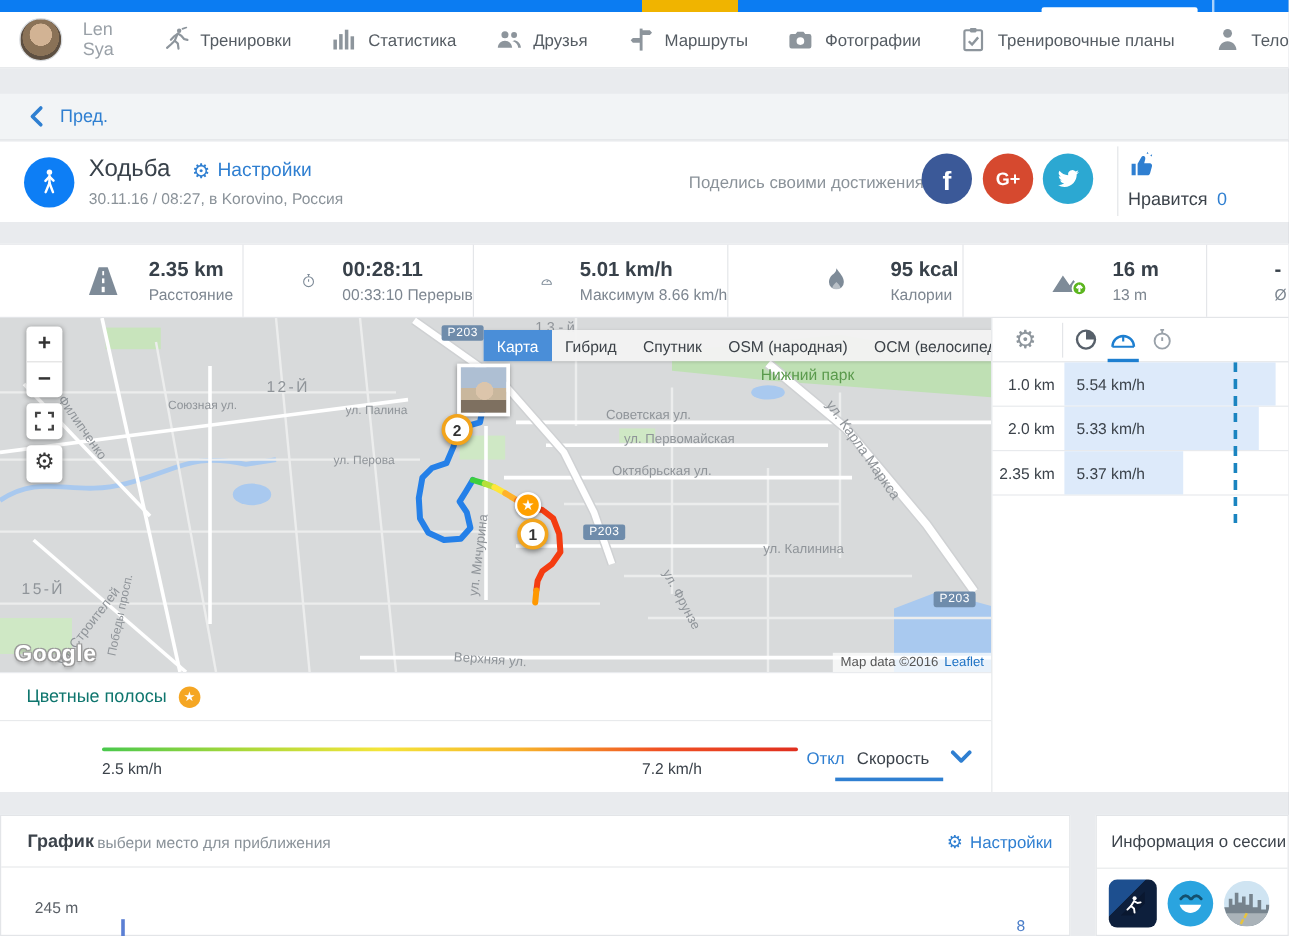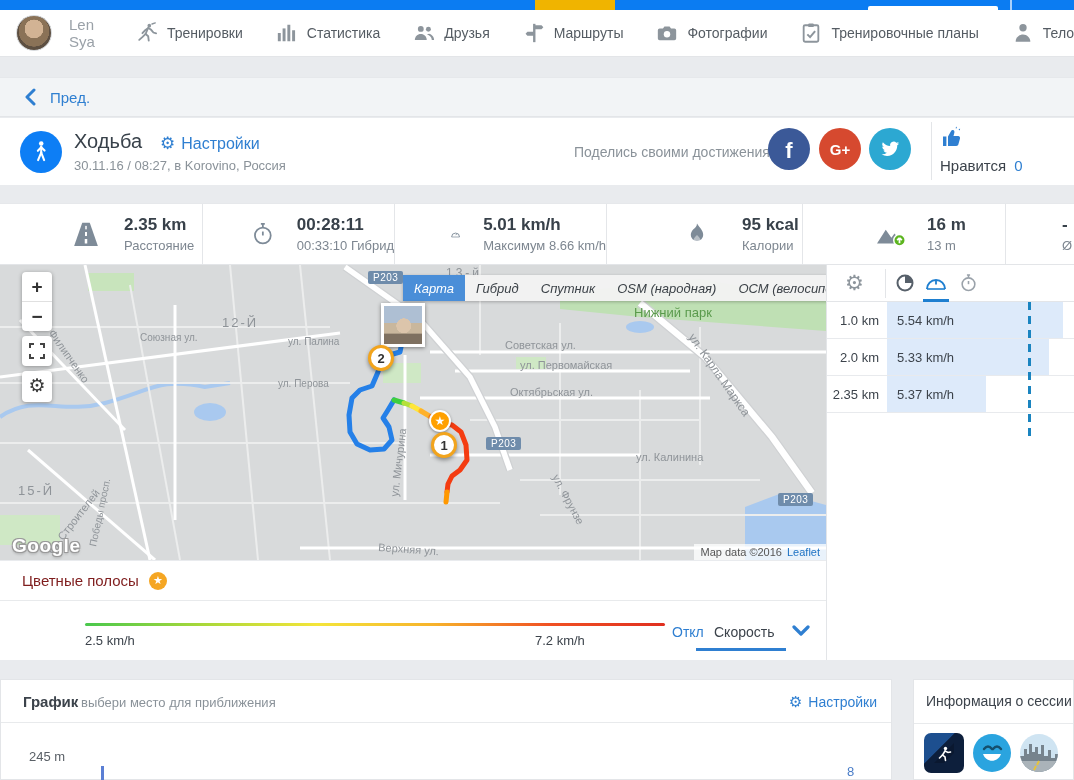--- a/index.html
+++ b/index.html
@@ -48,21 +48,21 @@
   .statsbar { position:absolute; left:0; top:203px; width:1074px; height:62px; background:#fff; border-top:1px solid #e6e8eb; border-bottom:1px solid #e3e5e8; display:flex; }
   .stat { position:relative; height:100%; display:flex; align-items:center; border-right:1px solid #e4e6e9; padding-left:70px; gap:22px; overflow:hidden; }
   .stat:last-child { border-right:none; }
   .stat .v { font-size:17px; font-weight:bold; color:#38414a; white-space:nowrap; }
   .stat .l { font-size:13px; color:#7d8690; margin-top:3px; white-space:nowrap; }
 
   
   .map { position:absolute; left:0; top:265px; width:826px; height:295px; background:#d8dadb; overflow:hidden; }
   .map svg.mapsvg { position:absolute; left:0; top:0; }
   .maptabs { position:absolute; left:403px; top:10px; height:26px; background:rgba(243,243,243,.96); display:flex; align-items:stretch; box-shadow:0 1px 3px rgba(0,0,0,.25); }
-  .maptab { display:flex; align-items:center; padding:0 11px; font-size:13px; color:#3c4248; cursor:pointer; white-space:nowrap;font-style:italic; }
+  .maptab { display:flex; align-items:center; padding:0 11px; font-size:13px; color:#3c4248; cursor:pointer; white-space:nowrap; }
   .maptab.sel { background:#4a8ed8; color:#fff; }
   .mapctl { position:absolute; left:22px; background:#fff; border-radius:4px; box-shadow:0 1px 4px rgba(0,0,0,.35); text-align:center; cursor:pointer; }
   .zoomctl { top:7px; width:30px; height:59px; }
   .zoomctl .zbtn { width:30px; height:29px; font-size:19px; font-weight:bold; color:#333; line-height:29px; cursor:pointer; }
   .zoomctl .zsep { height:1px; background:#e0e0e0; }
   .fsctl { top:71px; width:30px; height:30px; display:flex; align-items:center; justify-content:center; }
   .gearctl { top:106px; width:30px; height:31px; font-size:19px; color:#3a3a3a; line-height:30px; }
   .badge { position:absolute; background:#6f8cab; color:#fff; font-size:10px; padding:1px 5px; border-radius:2px; letter-spacing:.5px; }
   .photothumb { position:absolute; left:381px; top:38px; width:44px; height:44px; background:
       radial-gradient(circle at 52% 52%, #dcc5ab 0 26%, transparent 27%),
@@ -83,21 +83,21 @@
   .rp-ic { position:absolute; top:8px; cursor:pointer; }
   .rp-underline { position:absolute; left:96px; top:34px; width:26px; height:3px; background:#1e7fd0; }
   .sp-row { position:relative; height:37px; border-bottom:1px solid #e8eaed; }
   .sp-km { position:absolute; left:0; top:0; width:52px; height:100%; display:flex; align-items:center; justify-content:flex-end; font-size:13px; color:#3c434b; }
   .sp-bar { position:absolute; left:60px; top:0; height:100%; background:#ddeafa; }
   .sp-val { position:absolute; left:70px; top:0; height:100%; display:flex; align-items:center; font-size:13px; color:#3c434b; }
   .sp-dash { position:absolute; left:201px; top:37px; width:3px; height:134px; background:repeating-linear-gradient(180deg,#1a84c0 0 8px, transparent 8px 14px); }
 
   
   .cbands { position:absolute; left:0; top:561px; width:826px; height:40px; background:#fff; border-bottom:1px solid #e8eaec; display:flex; align-items:center; padding-left:22px; gap:10px; }
-  .cbands .t { font-size:15px; color:#7f1d1d; }
+  .cbands .t { font-size:15px; color:#0f766e; }
   .starbadge { width:18px; height:18px; border-radius:50%; background:#f5a623; color:#fff; font-size:11px; display:flex; align-items:center; justify-content:center; }
   .legend { position:absolute; left:0; top:601px; width:826px; height:59px; background:#fff; }
   .gradbar { position:absolute; left:85px; top:22px; width:580px; height:3px; border-radius:2px;
       background:linear-gradient(90deg,#49c84d,#a8d83a,#f4e53a,#f7b32b,#f05123,#e02f1f); }
   .grad-min { position:absolute; left:85px; top:32px; font-size:13px; color:#3c434b; }
   .grad-max { position:absolute; left:535px; top:32px; font-size:13px; color:#3c434b; }
   .off-lbl { position:absolute; left:672px; top:23px; font-size:14px; color:#2f7fd1; cursor:pointer; }
   .mode-lbl { position:absolute; left:714px; top:23px; font-size:14px; color:#3c434b; cursor:pointer; }
   .mode-underline { position:absolute; left:696px; top:47px; width:90px; height:3px; background:#2f7fd1; }
   .mode-chev { position:absolute; left:792px; top:24px; cursor:pointer; }
@@ -275,21 +275,21 @@
     <div class="stat" style="width:192px;padding-left:48px;">
       <svg width="28" height="30" viewBox="0 0 24 24">
           <g fill="none" stroke="#7e8b98" stroke-width="1.8">
             <circle cx="12" cy="13.5" r="8"></circle>
             <path d="M12 9.5v4"></path>
             <path d="M10 1.8h4M12 1.8v3.4"></path>
           </g>
         </svg>
       <div>
           <div class="v">00:28:11</div>
-          <div class="l">00:33:10 Гибрид</div>
+          <div class="l">00:33:10 Перерыв</div>
         </div>
     </div>
     <div class="stat" style="width:212px;padding-left:55px;">
       <svg width="30" height="28" viewBox="0 0 24 24">
           <g fill="none" stroke="#7e8b98" stroke-width="2">
             <path d="M3.5 18.5a8.5 8.5 0 1 1 17 0"></path>
             <path d="M3.5 18.5h17" stroke-width="1.6"></path>
             <path d="M12 14.5l3.2-3.2" stroke-width="1.8"></path>
           </g>
         </svg>

